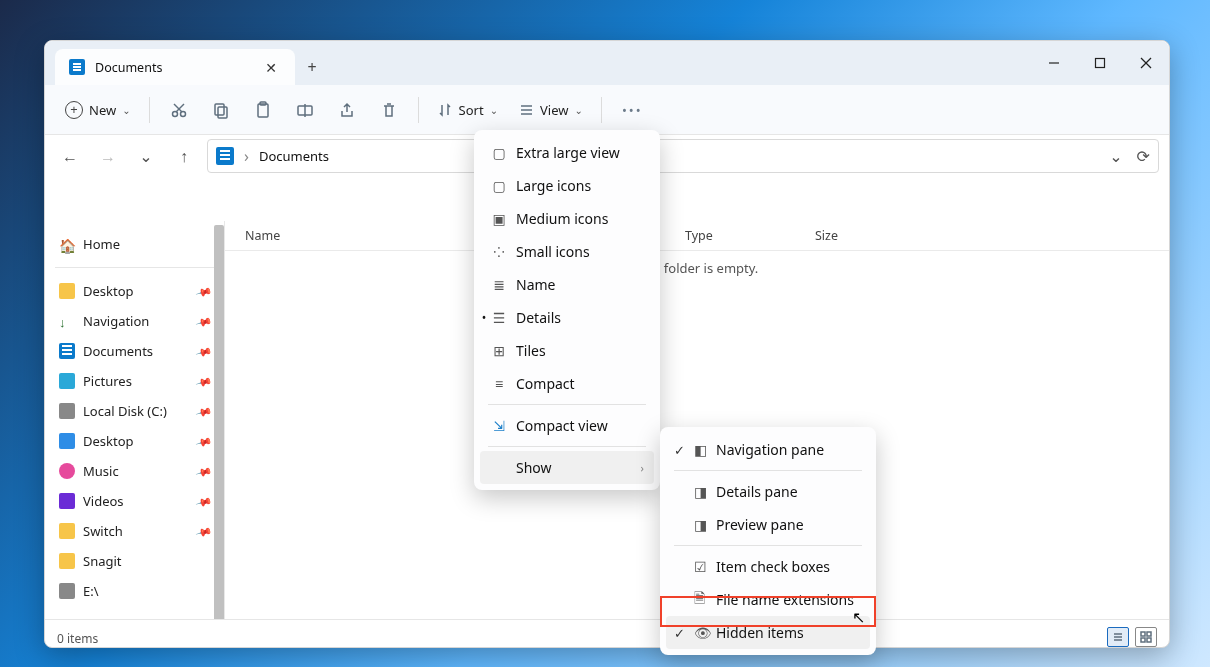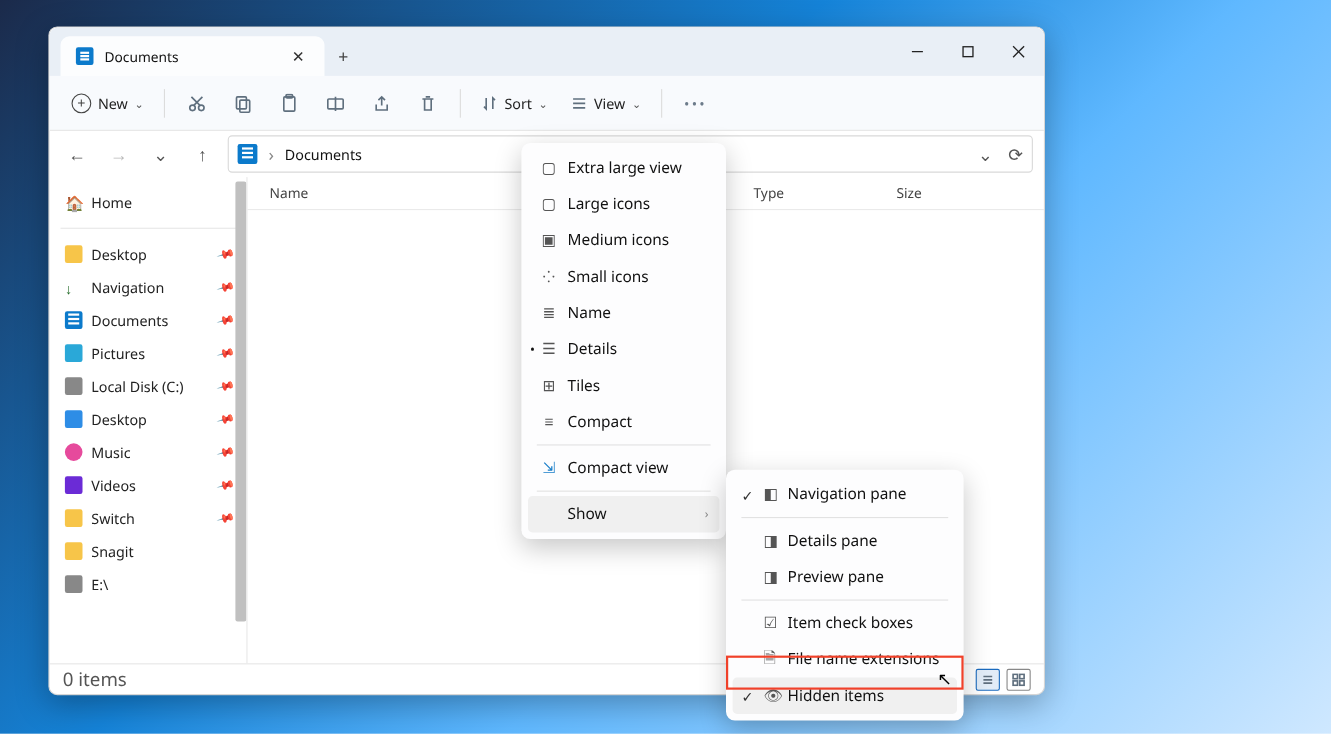--- a/index.html
+++ b/index.html
@@ -4,21 +4,21 @@
 <style>
   * { box-sizing: border-box; margin: 0; padding: 0; font-family: "Segoe UI", system-ui, sans-serif; }
   body {
     width: 1210px; height: 667px;
     background: linear-gradient(135deg, #1b2a4a 0%, #1583d8 40%, #5fb8ff 60%, #cfe8ff 100%);
     overflow: hidden;
     position: relative;
   }
   
   .window {
-    position: absolute; left: 44px; top: 24px; width: 906px; height: 608px;
+    position: absolute; left: 44px; top: 40px; width: 1126px; height: 608px;
     background: #ffffff; border-radius: 8px; box-shadow: 0 8px 30px rgba(0,0,0,0.3);
     display: flex; flex-direction: column;
     border: 1px solid #d6d6d6;
   }
   
   .titlebar { height: 44px; background: #e9eff6; border-top-left-radius: 8px; border-top-right-radius: 8px;
     display: flex; align-items: flex-end; padding-left: 10px; }
   .tab {
     display: flex; align-items: center; gap: 10px; background: #fcfdfe;
     height: 36px; padding: 0 14px; border-top-left-radius: 8px; border-top-right-radius: 8px;
@@ -45,21 +45,21 @@
   .navbtn { width:30px; height:30px; display:flex; align-items:center; justify-content:center; color:#555; }
   .address { flex:1; height:34px; border:1px solid #d9d9d9; border-radius:4px; display:flex; align-items:center; padding:0 8px; gap:10px; }
   .address .doc-icon2 { width:18px; height:18px; background:#0b7acb; border-radius:2px; position:relative;}
   .address .doc-icon2::after { content:""; position:absolute; left:4px; top:3px; width:10px; height:2px; background:#fff; box-shadow:0 4px 0 #fff, 0 8px 0 #fff;}
   .crumb-sep { color:#888; }
   .crumb { font-size:13px; color:#111;}
   .address .right { margin-left:auto; display:flex; gap:14px; align-items:center; color:#555;}
   .search { width:340px; height:34px; border:1px solid #d9d9d9; border-radius:4px; display:flex; align-items:center; padding:0 10px; color:#777; font-size:13px;}
   .search .mag { margin-left:auto; }
   
-  .content { flex:1; display:flex; min-height:0; }
+  .content { flex:1; display:flex; min-height:0;margin-top:44px; }
   .sidebar { width:180px; border-right:1px solid #e8e8e8; padding:8px 4px 8px 6px; overflow-y:auto; position:relative; }
   .scroll-thumb { position:absolute; right:0; top:4px; width:10px; height:400px; background:#c0c0c0; border-radius:2px; }
   .side-item { display:flex; align-items:center; gap:8px; padding:6px 8px; font-size:13px; color:#222; border-radius:4px; }
   .side-item .pin { margin-left:auto; color:#888; font-size:11px; transform:rotate(30deg);}
   .side-sep { height:1px; background:#e6e6e6; margin:8px 4px;}
   .sicon { width:16px; height:16px; display:inline-block; border-radius:2px;}
   .sicon.home::before{content:"🏠";font-size:14px;}
   .sicon.folder { background:#f7c549;}
   .sicon.down { color:#256d2a;}
   .sicon.down::before{content:"↓";font-weight:bold;}
@@ -70,21 +70,21 @@
   .sicon.desk { background:#2e8de6;}
   .sicon.music { background:#e64a9c;border-radius:50%;}
   .sicon.video { background:#6b2bd6;}
   .main { flex:1; position:relative; }
   .col-headers { display:flex; border-bottom:1px solid #eaeaea; height:30px; align-items:center; font-size:12.5px; color:#444; padding-left:20px;}
   .col { display:flex; align-items:center; gap:6px;}
   .col.name { width:270px;} .col.date{width:170px;} .col.type{width:130px;} .col.size{width:90px;}
   .sort-ind { font-size:9px; color:#888;}
   .empty-msg { text-align:center; color:#555; font-size:13px; padding-top:8px;}
   
-  .statusbar { height:28px; border-top:1px solid #e6e6e6; display:flex; align-items:center; padding:0 12px; font-size:17px; color:#555;}
+  .statusbar { height:28px; border-top:1px solid #e6e6e6; display:flex; align-items:flex-end; padding:0 12px; font-size:12px; color:#555;}
   .status-right { margin-left:auto; display:flex; gap:6px;}
   .view-tog { width:22px; height:20px; border:1px solid #888; border-radius:2px; display:flex; align-items:center; justify-content:center;}
   .view-tog.active { background:#e2ecf7; border-color:#1b6bbf;}
   
   .menu { position:absolute; background:#fdfdfe; border-radius:8px; box-shadow:0 8px 24px rgba(0,0,0,0.22); padding:6px; font-size:14px; }
   .menu1 { left:474px; top:130px; width:186px; }
   .menu2 { left:660px; top:427px; width:216px; }
   .mitem { display:flex; align-items:center; gap:14px; padding:7px 10px 7px 36px; border-radius:4px; position:relative; color:#111;}
   .mitem:hover, .mitem.hover { background:#f0f0f0;}
   .mitem .micon { position:absolute; left:10px; width:18px; display:flex; justify-content:center; color:#555;}

